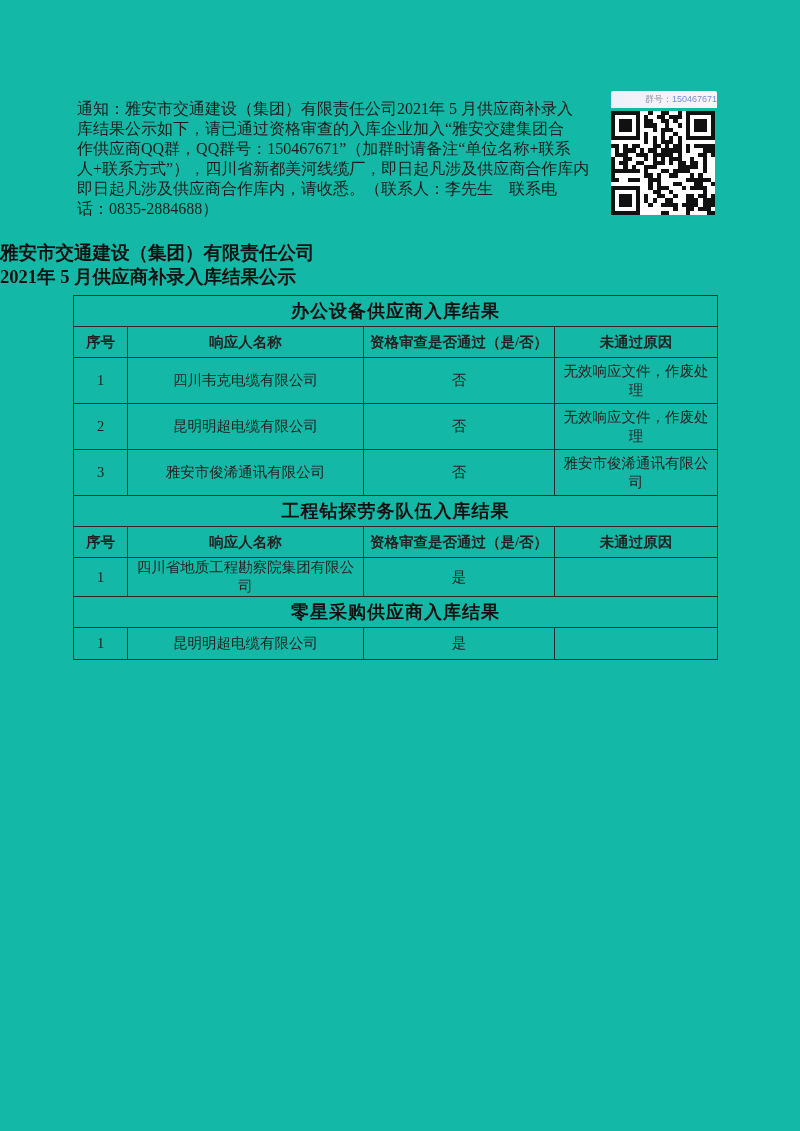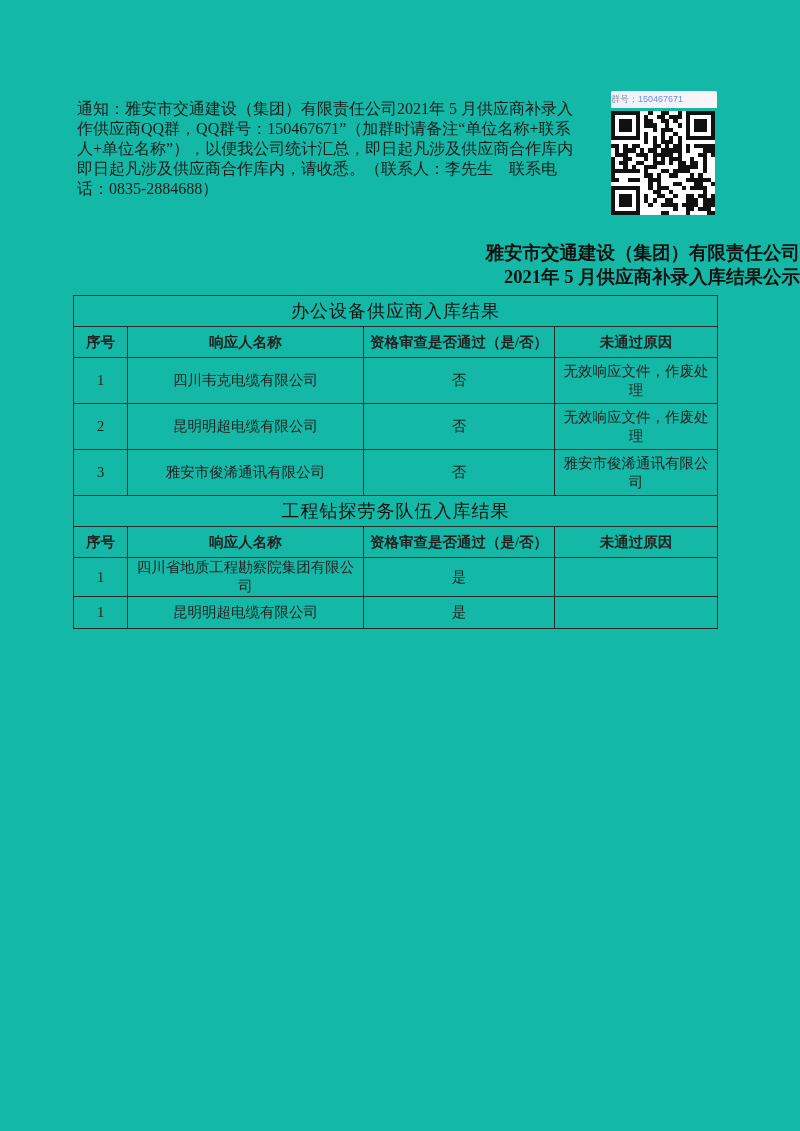--- a/index.html
+++ b/index.html
@@ -6,49 +6,50 @@
   .page{
     position:relative;width:800px;height:1131px;background:#14b8a6;overflow:hidden;
     font-family:"Liberation Serif","DejaVu Serif",serif;color:#1c1c1c;
   }
   
   .notice{position:absolute;left:77px;top:99px;width:540px;font-size:16px;line-height:20px;}
   .notice .line{white-space:nowrap;}
   
   .qr-wrap{position:absolute;left:611px;top:91px;width:106px;}
   .qr-label{
-    height:17px;line-height:17px;text-align:left;white-space:nowrap;
+    height:17px;line-height:17px;text-align:right;white-space:nowrap;
     font-family:"Liberation Sans","DejaVu Sans",sans-serif;font-size:9px;color:#8a93a6;
     background:linear-gradient(90deg,#eef1fa 0%,#f6f2fa 65%,#fdf5f7 100%);
     border-radius:2px 2px 0 0;
   }
   .qr-label .qr-num{color:#7292d8;}
   .qr-svg{display:block;margin-top:3px;width:104px;height:104px;background:#fff;}
   
-  .doc-title{position:absolute;left:0;top:241px;width:100%;text-align:right;
+  .doc-title{position:absolute;left:0;top:241px;width:100%;text-align:left;
     font-weight:700;font-size:18.5px;line-height:24px;color:#111;}
   
   .results-table{position:absolute;left:73px;top:295px;width:644px;
     border-collapse:collapse;table-layout:fixed;}
   .results-table td{border:1px solid #2b2b2b;text-align:center;vertical-align:middle;
     font-size:14.5px;color:#222;padding:0 3px;overflow:hidden;}
-  .results-table td.section-title{font-size:18px;font-weight:400;height:30px;color:#111;letter-spacing:1px;}
+  .results-table td.section-title{font-size:18px;font-weight:700;height:30px;color:#111;letter-spacing:1px;}
   .results-table td.col-header{font-weight:700;height:30px;margin-top:16px;}
   .results-table tr.tall td{height:45px;}
   .results-table tr.short td{height:31px;}
 </style>
 </head>
 <body>
 
 <div class="page">
 
   <div class="notice">
     <div class="line">通知：雅安市交通建设（集团）有限责任公司2021年 5 月供应商补录入</div>
+    <div class="line">库结果公示如下，请已通过资格审查的入库企业加入“雅安交建集团合</div>
     <div class="line">作供应商QQ群，QQ群号：150467671”（加群时请备注“单位名称+联系</div>
-    <div class="line">人+单位名称”），以便我公司统计汇总，即日起凡涉及供应商合作库内</div>
+    <div class="line">人+联系方式”），四川省新都美河线缆厂，即日起凡涉及供应商合作库内</div>
     <div class="line">即日起凡涉及供应商合作库内，请收悉。（联系人：李先生　联系电</div>
     <div class="line">话：0835-2884688）</div>
   </div>
 
   <div class="qr-wrap">
     <div class="qr-label">
       <span>群号：</span><span class="qr-num">150467671</span>
     </div>
     <svg id="qr-svg" class="qr-svg" xmlns="http://www.w3.org/2000/svg" shape-rendering="crispEdges" viewBox="0 0 100 100">
         <g fill="#111111">
@@ -424,20 +425,23 @@
           <td class="col-header">响应人名称</td>
           <td class="col-header">资格审查是否通过（是/否）</td>
           <td class="col-header">未通过原因</td>
         </tr>
         <tr class="short">
           <td>1</td>
           <td>四川省地质工程勘察院集团有限公司</td>
           <td>是</td>
           <td></td>
         </tr>
+        <tr>
+          <td colspan="4" class="section-title">零星采购供应商入库结果</td>
+        </tr>
         <tr class="short">
           <td>1</td>
           <td>昆明明超电缆有限公司</td>
           <td>是</td>
           <td></td>
         </tr>
       </tbody>
   </table>
 
 </div>

